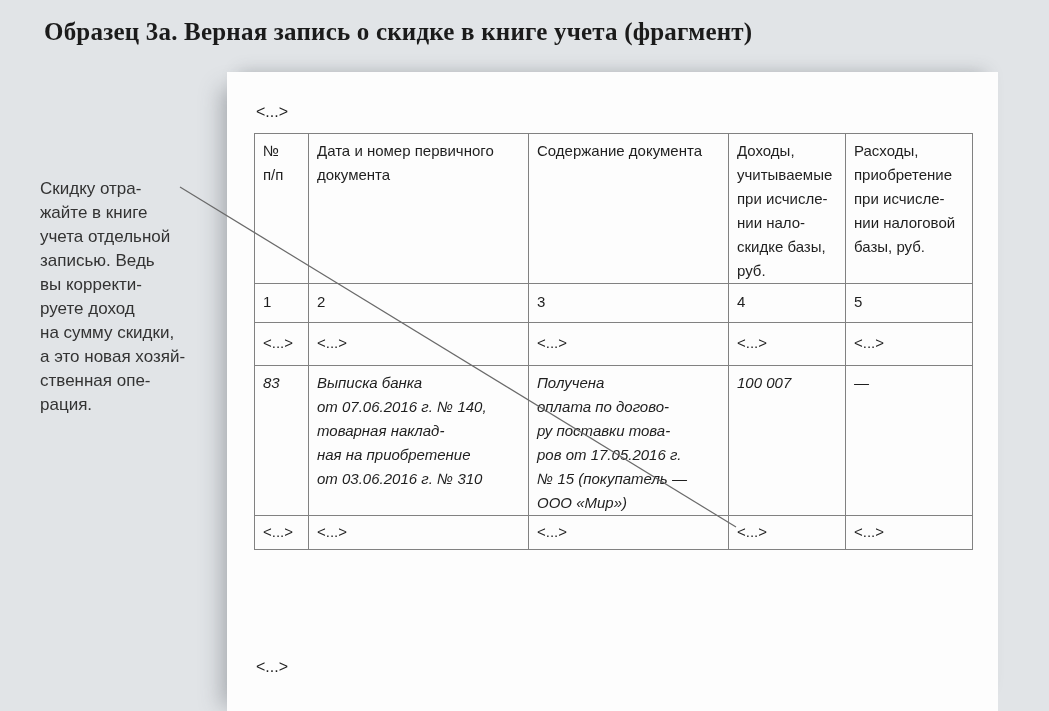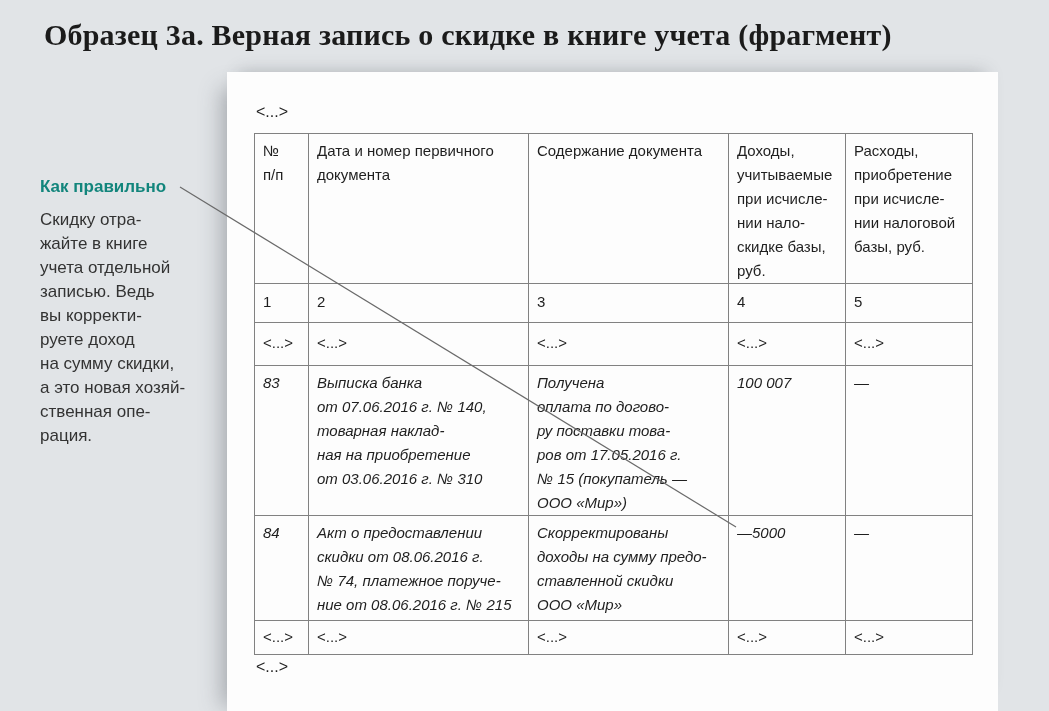--- a/index.html
+++ b/index.html
@@ -21,21 +21,21 @@
     left:227px; top:72px;
     width:771px; bottom:0;
     background:#fdfdfd;
     box-shadow:-16px 6px 20px -10px rgba(70,75,82,.35), 0 -12px 16px -12px rgba(70,75,82,.28);
   }
   .page-title{
     position:absolute;
     left:44px; top:18px;
     font-family:"Liberation Serif", serif;
     font-weight:bold;
-    font-size:30px;
+    font-size:25px;
     letter-spacing:.2px;
     color:#1b1b1b;
     white-space:nowrap;
   }
   .annotation{
     position:absolute;
     left:40px; top:177px;
     width:185px;
   }
   .annotation-heading{
@@ -111,21 +111,20 @@
   }
 </style>
 </head>
 <body>
 
 <div class="panel"></div>
 
 <h1 class="page-title">Образец 3а. Верная запись о скидке в книге учета (фрагмент)</h1>
 
 <div class="annotation">
-  <div class="annotation-heading">Как правильно</div>
   <div class="annotation-body">Скидку отра-
 жайте в книге
 учета отдельной
 записью. Ведь
 вы корректи-
 руете доход
 на сумму скидки,
 а это новая хозяй-
 ственная опе-
 рация.</div>
@@ -183,33 +182,20 @@
 от 03.06.2016 г. № 310</td>
       <td>Получена
 оплата по догово-
 ру поставки това-
 ров от 17.05.2016 г.
 № 15 (покупатель —
 ООО «Мир»)</td>
       <td>100 007</td>
       <td>—</td>
     </tr>
-    <tr class="r-84 hand">
-      <td>84</td>
-      <td>Акт о предоставлении
-скидки от 08.06.2016 г.
-№ 74, платежное поруче-
-ние от 08.06.2016 г. № 215</td>
-      <td>Скорректированы
-доходы на сумму предо-
-ставленной скидки
-ООО «Мир»</td>
-      <td>—5000</td>
-      <td>—</td>
-    </tr>
     <tr class="r-ellipsis2">
       <td>&lt;...&gt;</td>
       <td>&lt;...&gt;</td>
       <td>&lt;...&gt;</td>
       <td>&lt;...&gt;</td>
       <td>&lt;...&gt;</td>
     </tr>
   </tbody>
 </table>
 

